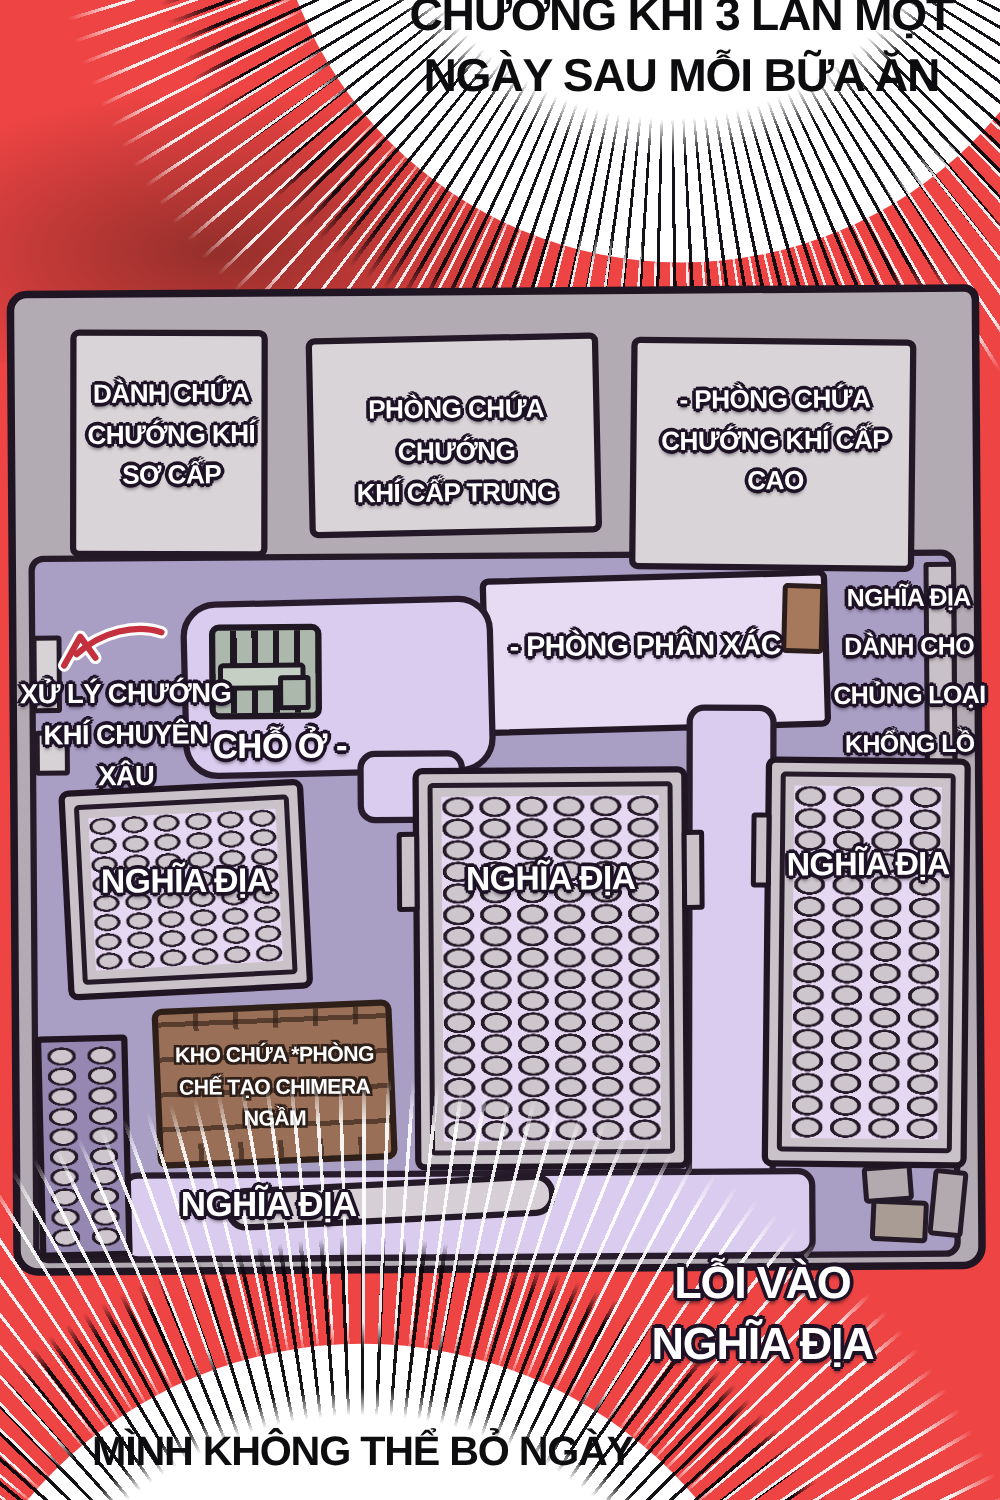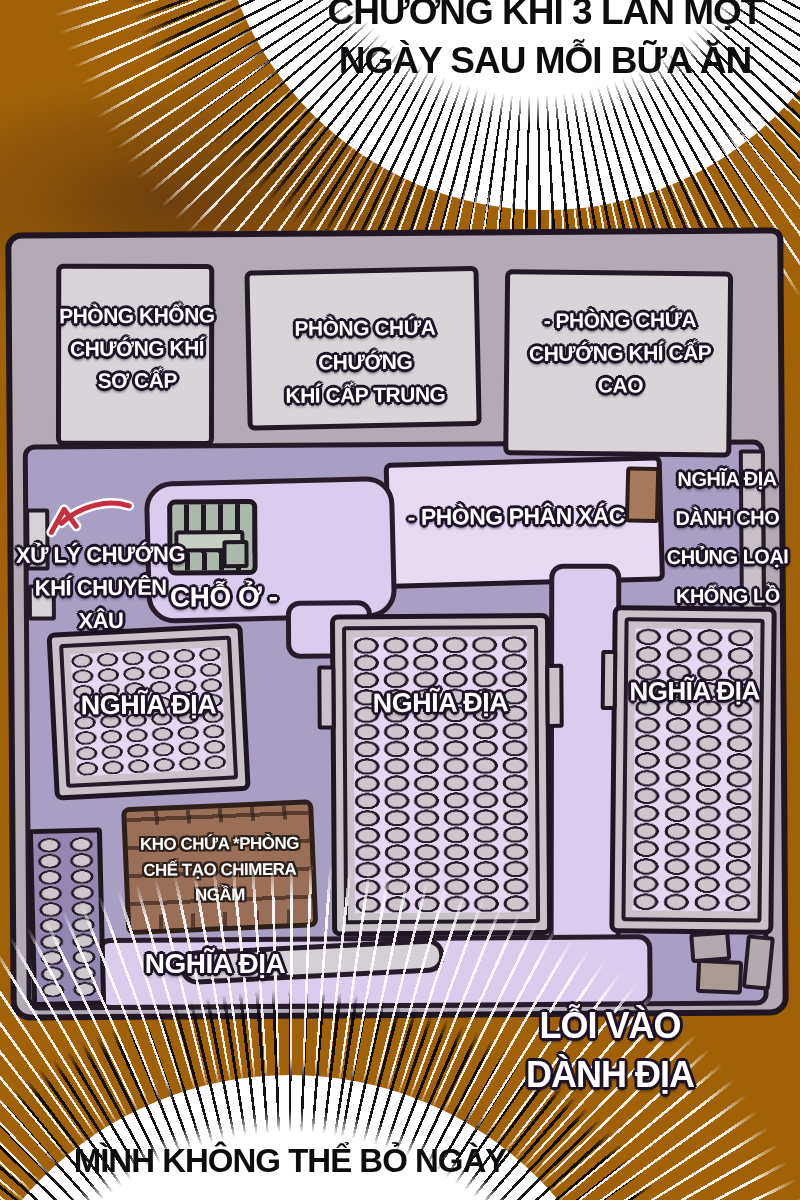--- a/index.html
+++ b/index.html
@@ -1,17 +1,17 @@
 <!DOCTYPE html>
 <html><head>
 <meta charset="utf-8">
 <style>
   *{margin:0;padding:0;box-sizing:border-box}
   html,body{background:#000}
-  .stage{position:relative;width:800px;height:1200px;background:#a16207;overflow:hidden;
+  .stage{position:relative;width:800px;height:1200px;background:#ef4444;overflow:hidden;
          font-family:"Liberation Sans",sans-serif}
   .abs{position:absolute}
 
   
   .olbl{position:absolute;color:#fff;font-weight:700;text-align:center;white-space:pre-line;
         line-height:1.16;letter-spacing:-.5px;z-index:30;
         text-shadow:-2px -2px 0 #1e1326,2px -2px 0 #1e1326,-2px 2px 0 #1e1326,2px 2px 0 #1e1326,
                     0 -3px 0 #1e1326,0 3px 0 #1e1326,-3px 0 0 #1e1326,3px 0 0 #1e1326,
                     0 4px 3px rgba(10,5,15,.55)}
 
@@ -101,21 +101,21 @@
   <div class="map-frame">
 
     <div class="purple"></div>
 
     <div class="corr" style="left:132px;top:242px;width:250px;height:142px;border-radius:28px;transform:rotate(-1deg)"></div>
     <div class="corr" style="left:272px;top:364px;width:86px;height:58px"></div>
     <div class="corr" style="left:534px;top:329px;width:72px;height:390px;transform:rotate(.5deg)"></div>
     <div class="corr" style="left:80px;top:700px;width:556px;height:72px"></div>
 
     <div class="room" style="left:44px;top:26px;width:158px;height:182px;transform:rotate(.5deg)"></div>
-    <div class="olbl" style="left:40px;top:62px;width:170px;font-size:21px;line-height:1.55">PHÒNG KHỔNG
+    <div class="olbl" style="left:40px;top:62px;width:170px;font-size:21px;line-height:1.55">DÀNH CHỨA
 CHƯỚNG KHÍ
 SƠ CẤP</div>
 
     <div class="room" style="left:234px;top:32px;width:234px;height:160px;transform:rotate(-.8deg)"></div>
     <div class="olbl" style="left:238px;top:75px;width:230px;font-size:21px;line-height:1.6">PHÒNG CHỨA CHƯỚNG
 KHÍ CẤP TRUNG</div>
 
     <div class="room" style="left:492px;top:36px;width:228px;height:186px;transform:rotate(1deg)"></div>
     <div class="olbl" style="left:498px;top:70px;width:220px;font-size:21px;line-height:1.55">- PHÒNG CHỨA
 CHƯỚNG KHÍ CẤP
@@ -188,17 +188,17 @@
     <div class="crate" style="left:728px;top:702px;width:28px;height:54px;background:#b2aaae;transform:rotate(6deg)"></div>
   </div>
 
   <div class="bubble" style="left:-60px;top:1075px;width:700px;height:700px;z-index:12"></div>
   <div class="burst bot-black"></div>
   <div class="burst bot-white"></div>
 
   <div class="olbl" style="left:110px;top:948px;width:210px;font-size:28px;z-index:26">NGHĨA ĐỊA</div>
 
   <div class="olbl" style="left:480px;top:1002px;width:260px;font-size:36px;line-height:1.35;z-index:26;letter-spacing:-1px">LỖI VÀO
-DÀNH ĐỊA</div>
+NGHĨA ĐỊA</div>
 
   <div class="txt-black" style="left:55px;top:1142px;width:470px;font-size:33px;z-index:15;letter-spacing:-1px">MÌNH KHÔNG THỂ BỎ NGÀY</div>
 
 </div>
 
 </body></html>

